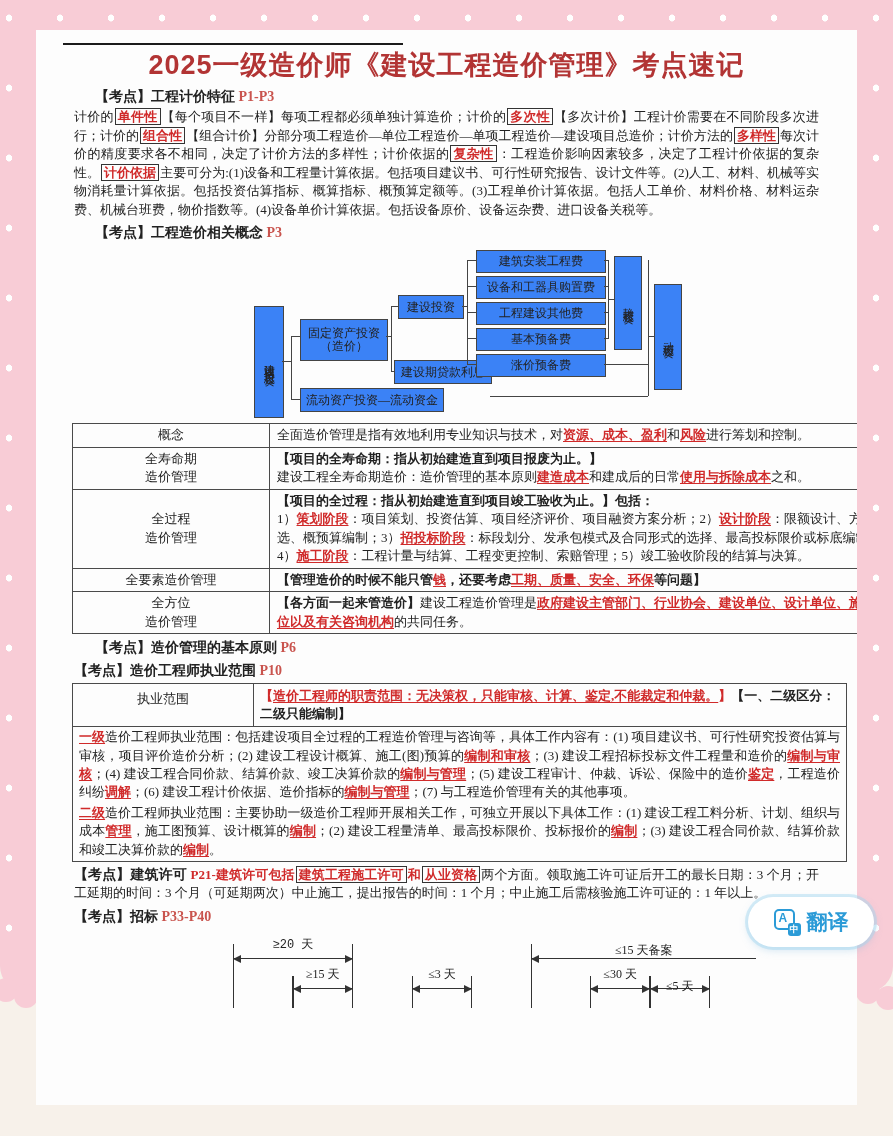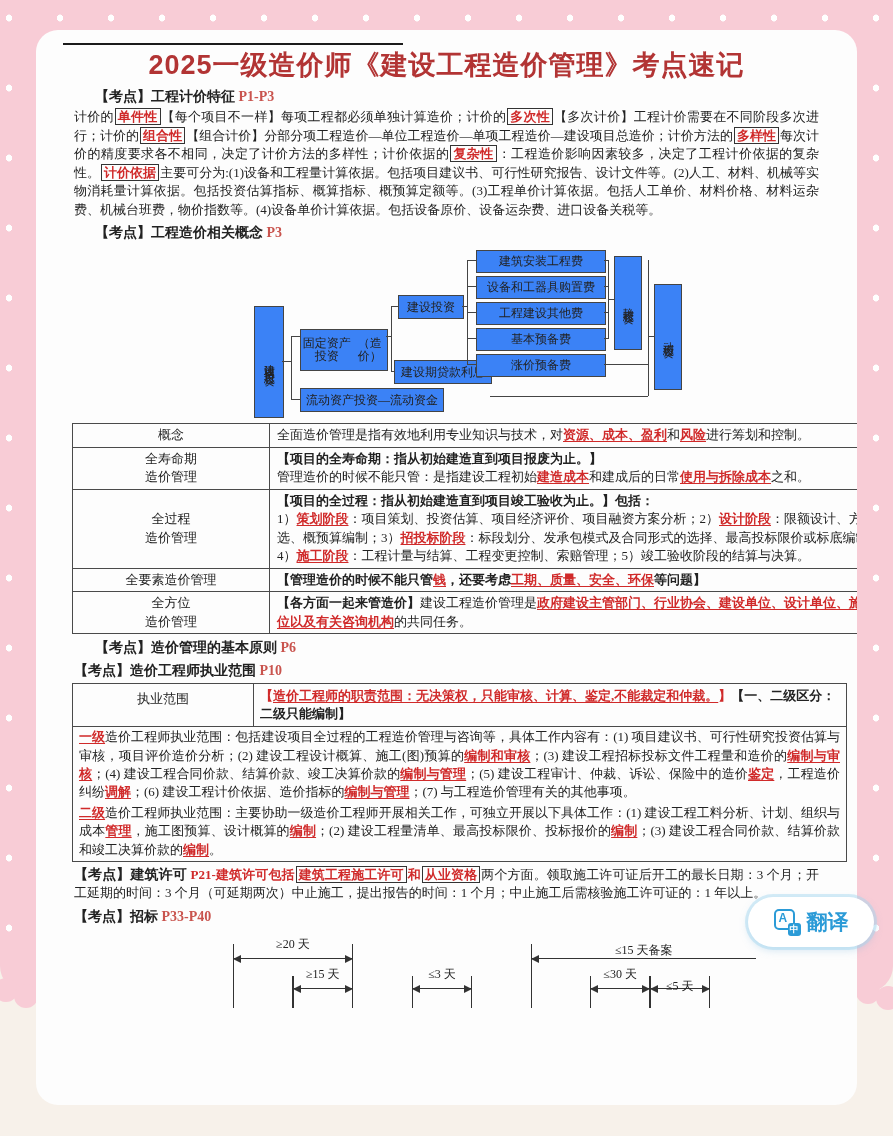--- a/index.html
+++ b/index.html
@@ -14,21 +14,21 @@
     position:absolute;left:0;top:0;width:893px;height:992px;
     background-color:#f8ccd6;
     background-image:radial-gradient(ellipse 4px 5px at 9px 18px,#ffffff 70%,rgba(255,255,255,0) 72%);
     background-size:51px 70px;
     border-radius:0 0 26px 26px;
   }
   .scallop{position:absolute;width:24px;height:24px;border-radius:50%;background:#f8ccd6;}
   
   .page{
     position:absolute;left:36px;top:30px;width:821px;height:1075px;
-    background:#fdfdfd;overflow:hidden;border-radius:22px;
+    background:#fdfdfd;overflow:hidden;
   }
   .content{padding:0 38px;}
   .top-rule{height:2px;background:#1b1b1b;width:340px;margin:13px 0 2px -11px;}
   .doc-title{
     text-align:center;color:#b23434;font-weight:bold;font-size:27px;
     letter-spacing:1px;margin:2px 0 4px 0;font-family:"Liberation Sans","DejaVu Sans",sans-serif;
   }
   .kao{font-weight:bold;font-size:14px;margin-top:5px;}
   .kao .ref{color:#c9544e;font-weight:bold;}
   .ind1{margin-left:21px;} .ind0{margin-left:0;}
@@ -93,21 +93,21 @@
       <span>【考点】</span><span>工程计价特征</span> <span class="ref">P1-P3</span>
     </div>
     <div class="para"><span class="seg-n">计价的</span><span class="seg-box">单件性</span><span class="seg-n">【每个项目不一样】每项工程都必须单独计算造价；计价的</span><span class="seg-box">多次性</span><span class="seg-n">【多次计价】工程计价需要在不同阶段多次进行；计价的</span><span class="seg-box">组合性</span><span class="seg-n">【组合计价】分部分项工程造价—单位工程造价—单项工程造价—建设项目总造价；计价方法的</span><span class="seg-box">多样性</span><span class="seg-n">每次计价的精度要求各不相同，决定了计价方法的多样性；计价依据的</span><span class="seg-box">复杂性</span><span class="seg-n">：工程造价影响因素较多，决定了工程计价依据的复杂性。</span><span class="seg-box">计价依据</span><span class="seg-n">主要可分为:(1)设备和工程量计算依据。包括项目建议书、可行性研究报告、设计文件等。(2)人工、材料、机械等实物消耗量计算依据。包括投资估算指标、概算指标、概预算定额等。(3)工程单价计算依据。包括人工单价、材料价格、材料运杂费、机械台班费，物价指数等。(4)设备单价计算依据。包括设备原价、设备运杂费、进口设备关税等。</span></div>
 
     <div class="kao ind1">
       <span>【考点】</span><span>工程造价相关概念</span> <span class="ref">P3</span>
     </div>
 
     <div class="flow">
       <div class="fbox vtext" style="left:40px;top:58px;width:28px;height:110px;font-size:11px;">建设项目总投资</div>
-      <div class="fbox" style="left:86px;top:81px;width:86px;height:40px;flex-direction:row;text-align:center;">
+      <div class="fbox" style="left:86px;top:71px;width:86px;height:40px;flex-direction:column;text-align:center;">
         <span>固定资产投资</span>
         <span>（造价）</span>
       </div>
       <div class="fbox" style="left:86px;top:140px;width:142px;height:22px;">流动资产投资—流动资金</div>
       <div class="fbox" style="left:184px;top:47px;width:64px;height:22px;">建设投资</div>
       <div class="fbox" style="left:180px;top:112px;width:96px;height:22px;">建设期贷款利息</div>
       <div class="fbox" style="left:262px;top:2px;width:128px;height:21px;">建筑安装工程费</div>
       <div class="fbox" style="left:262px;top:28px;width:128px;height:21px;">设备和工器具购置费</div>
       <div class="fbox" style="left:262px;top:54px;width:128px;height:21px;">工程建设其他费</div>
       <div class="fbox" style="left:262px;top:80px;width:128px;height:21px;">基本预备费</div>
@@ -143,21 +143,21 @@
     </div>
 
     <table class="mtab">
       <tbody>
           <tr>
         <td class="lab">概念</td>
         <td><span class="seg-n">全面造价管理是指有效地利用专业知识与技术，对</span><span class="seg-r">资源、成本、盈利</span><span class="seg-n">和</span><span class="seg-r">风险</span><span class="seg-n">进行筹划和控制。</span></td>
       </tr>
       <tr>
         <td class="lab">全寿命期<br>造价管理</td>
-        <td><span class="seg-b">【项目的全寿命期：指从初始建造直到项目报废为止。】</span><br><span class="seg-n">管理造价的时候不能只管：是指建设工程初始</span><span class="seg-r">建造成本</span><span class="seg-n">和建成后的日常</span><span class="seg-r">使用与拆除成本</span><span class="seg-n">之和。</span></td>
+        <td><span class="seg-b">【项目的全寿命期：指从初始建造直到项目报废为止。】</span><br><span class="seg-n">建设工程全寿命期造价：造价管理的基本原则</span><span class="seg-r">建造成本</span><span class="seg-n">和建成后的日常</span><span class="seg-r">使用与拆除成本</span><span class="seg-n">之和。</span></td>
       </tr>
       <tr>
         <td class="lab">全过程<br>造价管理</td>
         <td><span class="seg-b">【项目的全过程：指从初始建造直到项目竣工验收为止。】包括：</span><br><span class="seg-n">1）</span><span class="seg-r">策划阶段</span><span class="seg-n">：项目策划、投资估算、项目经济评价、项目融资方案分析；2）</span><span class="seg-r">设计阶段</span><span class="seg-n">：限额设计、方案比选、概预算编制；3）</span><span class="seg-r">招投标阶段</span><span class="seg-n">：标段划分、发承包模式及合同形式的选择、最高投标限价或标底编制；4）</span><span class="seg-r">施工阶段</span><span class="seg-n">：工程计量与结算、工程变更控制、索赔管理；5）竣工验收阶段的结算与决算。</span></td>
       </tr>
       <tr>
         <td class="lab">全要素造价管理</td>
         <td><span class="seg-b">【管理造价的时候不能只管</span><span class="seg-r">钱</span><span class="seg-b">，还要考虑</span><span class="seg-r">工期、质量、安全、环保</span><span class="seg-b">等问题】</span></td>
       </tr>
       <tr>
@@ -198,21 +198,21 @@
         <div class="tick" style="left: calc(34.9% - 0.6px); top: 44px; height: 32px;"></div>
         <div class="tick" style="left: calc(44.1% - 0.6px); top: 44px; height: 32px;"></div>
         <div class="tick" style="left: calc(53.3% - 0.6px); top: 12px; height: 64px;"></div>
         <div class="tick" style="left: calc(62.4% - 0.6px); top: 44px; height: 32px;"></div>
         <div class="tick" style="left: calc(71.6% - 0.6px); top: 44px; height: 32px;"></div>
         <div class="tick" style="left: calc(80.8% - 0.6px); top: 44px; height: 32px;"></div>
         <div class="iv" style="left: 7.3%; width: 18.4%; top: 26px;">
           <span class="ah" style="left: 0px; top: -4px; border-width: 4px 8px 4px 0px; border-color: transparent rgb(51, 51, 51) transparent transparent;"></span>
           <span class="ah" style="right: 0px; top: -4px; border-width: 4px 0px 4px 8px; border-color: transparent transparent transparent rgb(51, 51, 51);"></span>
         </div>
-        <div class="ivlab" style="left: 16.5%; top: 4px;">≥20 天</div>
+        <div class="ivlab" style="left: 16.5%; top: 4px; font-family: Liberation Mono, monospace;">≥20 天</div>
         <div class="iv" style="left: 16.5%; width: 9.2%; top: 56px;">
           <span class="ah" style="left: 0px; top: -4px; border-width: 4px 8px 4px 0px; border-color: transparent rgb(51, 51, 51) transparent transparent;"></span>
           <span class="ah" style="right: 0px; top: -4px; border-width: 4px 0px 4px 8px; border-color: transparent transparent transparent rgb(51, 51, 51);"></span>
         </div>
         <div class="ivlab" style="left: 21.1%; top: 34px;">≥15 天</div>
         <div class="iv" style="left: 34.9%; width: 9.2%; top: 56px;">
           <span class="ah" style="left: 0px; top: -4px; border-width: 4px 8px 4px 0px; border-color: transparent rgb(51, 51, 51) transparent transparent;"></span>
           <span class="ah" style="right: 0px; top: -4px; border-width: 4px 0px 4px 8px; border-color: transparent transparent transparent rgb(51, 51, 51);"></span>
         </div>
         <div class="ivlab" style="left: 39.5%; top: 34px;">≤3 天</div>

